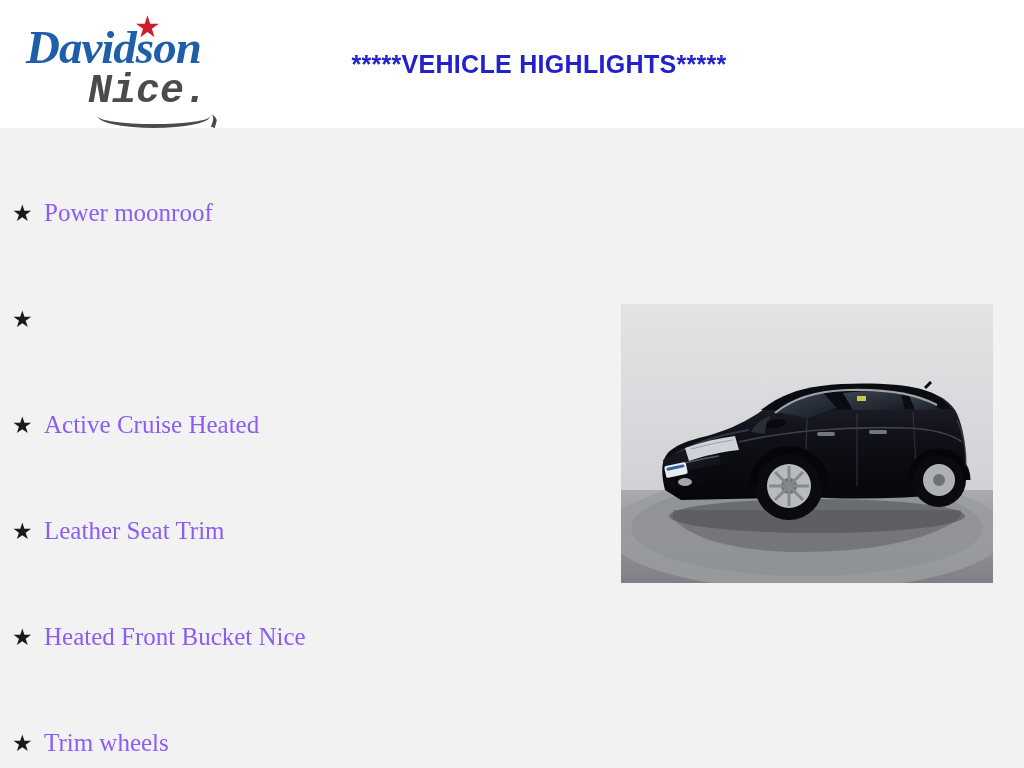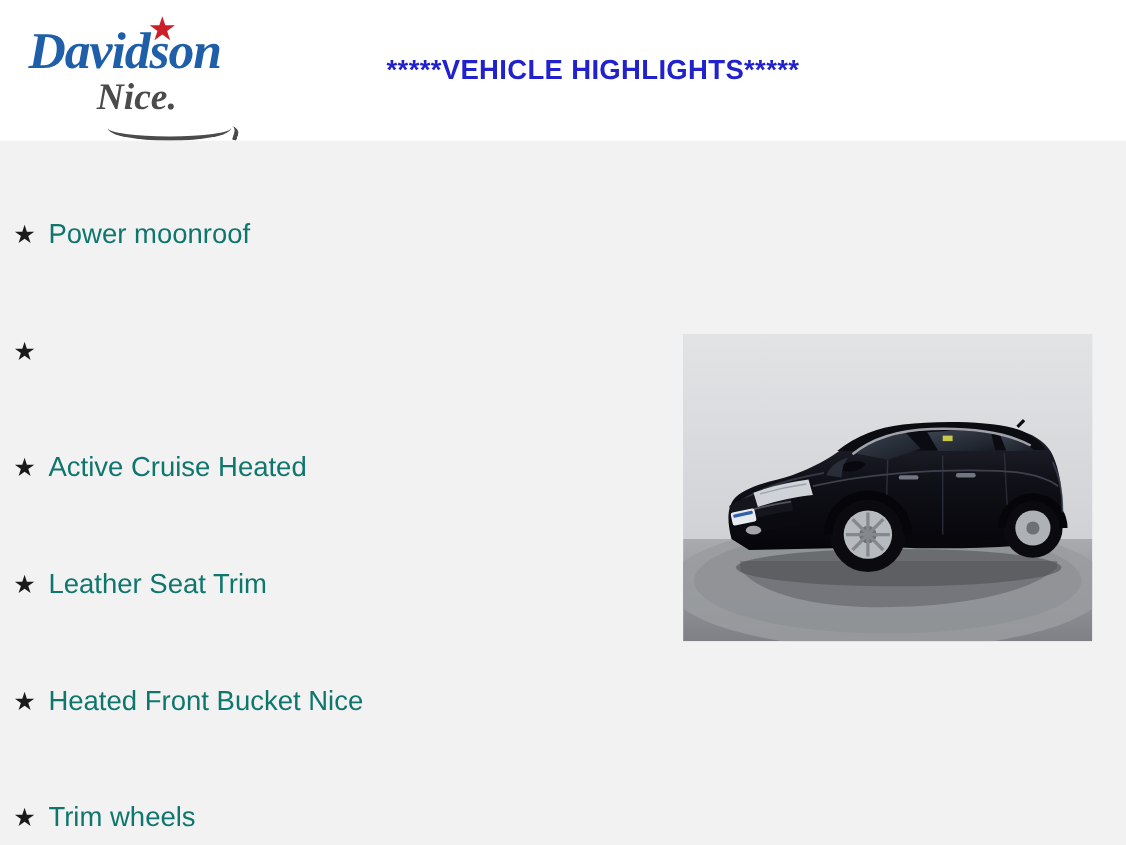--- a/index.html
+++ b/index.html
@@ -52,24 +52,24 @@
     left: 108px;
     top: 2px;
     color: #cc1f2a;
     font-size: 30px;
     line-height: 1;
   }
   .logo-nice {
     position: absolute;
     left: 62px;
     top: 62px;
-    font-family: Liberation Serif, serif;
+    font-family: Liberation Mono, monospace;
     font-style: italic;
     font-weight: bold;
-    font-size: 34px;
+    font-size: 40px;
     color: #4b4b4b;
     line-height: 1;
   }
   .logo-underline {
     position: absolute;
     left: 72px;
     top: 104px;
     width: 112px;
     height: 10px;
     border-bottom: 4px solid #4b4b4b;
@@ -127,22 +127,22 @@
     box-sizing: border-box;
   }
   .bullet {
     width: 32px;
     font-size: 23px;
     color: #1a1a1a;
     line-height: 1;
   }
   .feature-label {
     font-size: 25px;
-    color: #0f766e;
-    font-family: Liberation Sans, sans-serif;
+    color: #8b5cf6;
+    font-family: Liberation Serif, serif;
     text-align: right;
   }
 
   
   .photo {
     position: absolute;
     left: 621px;
     top: 176px;
     width: 372px;
     height: 279px;

